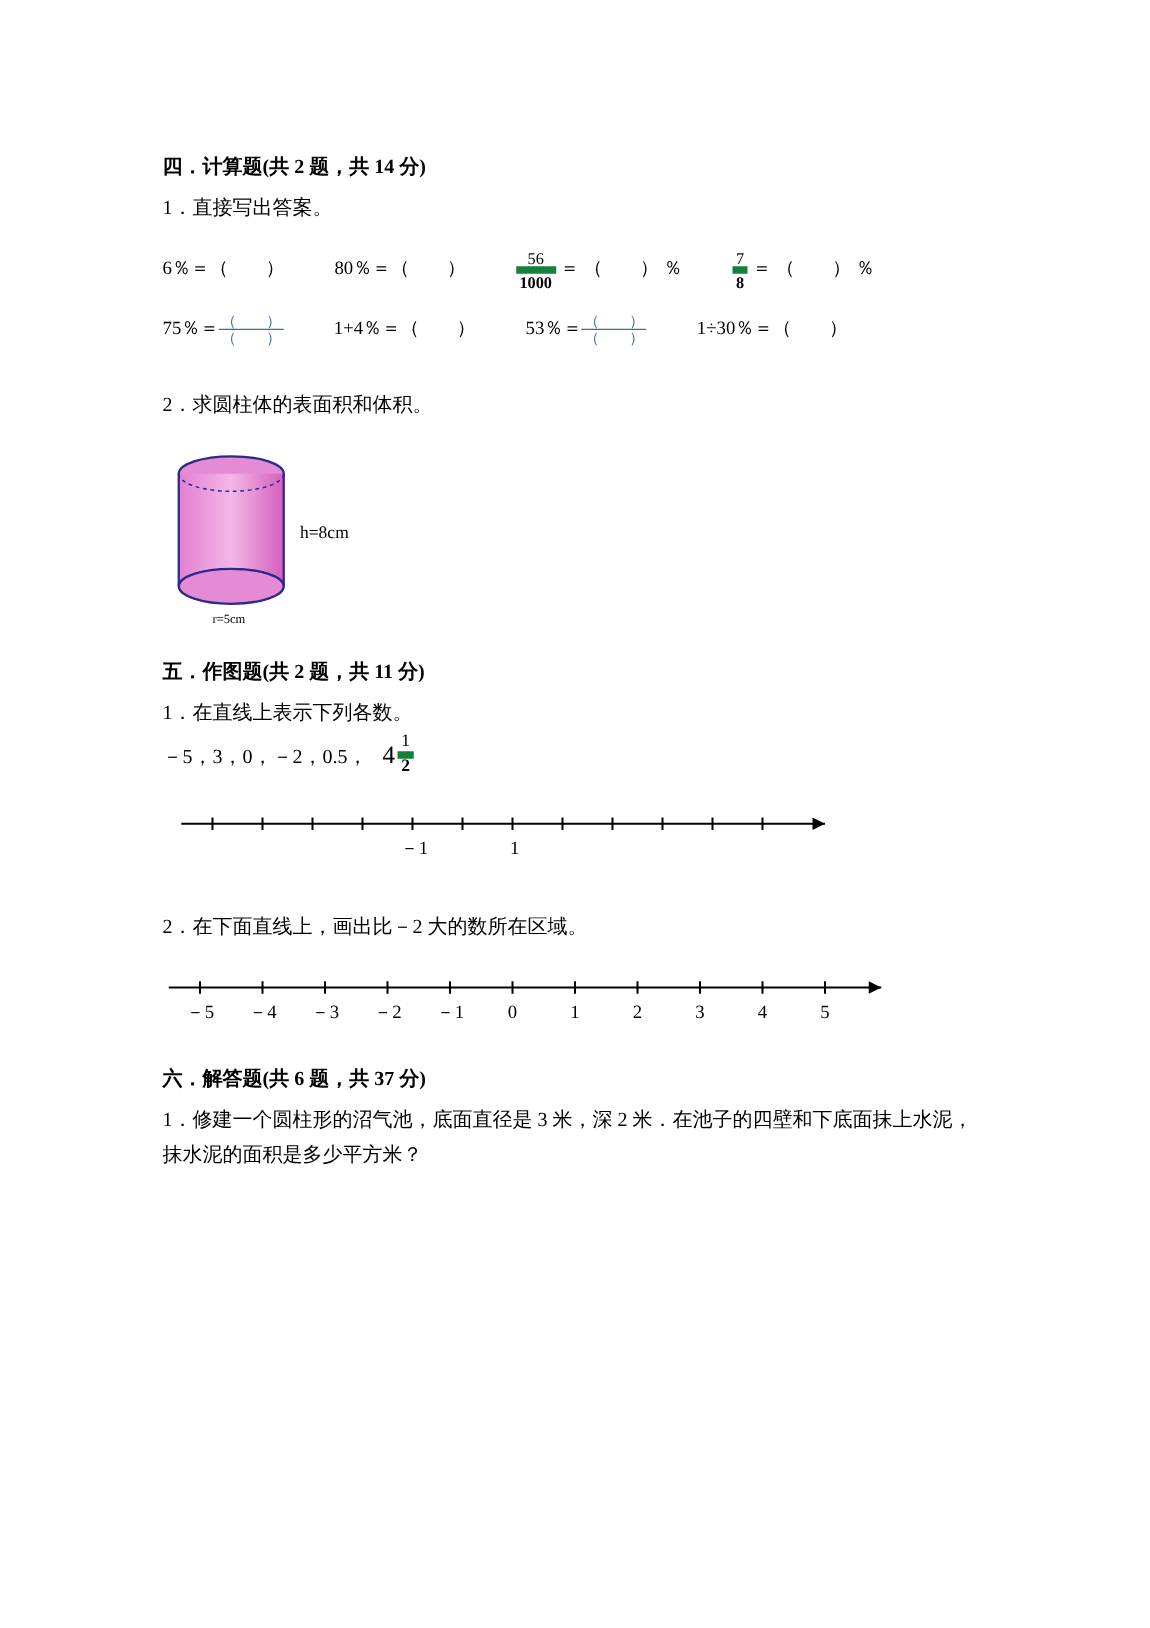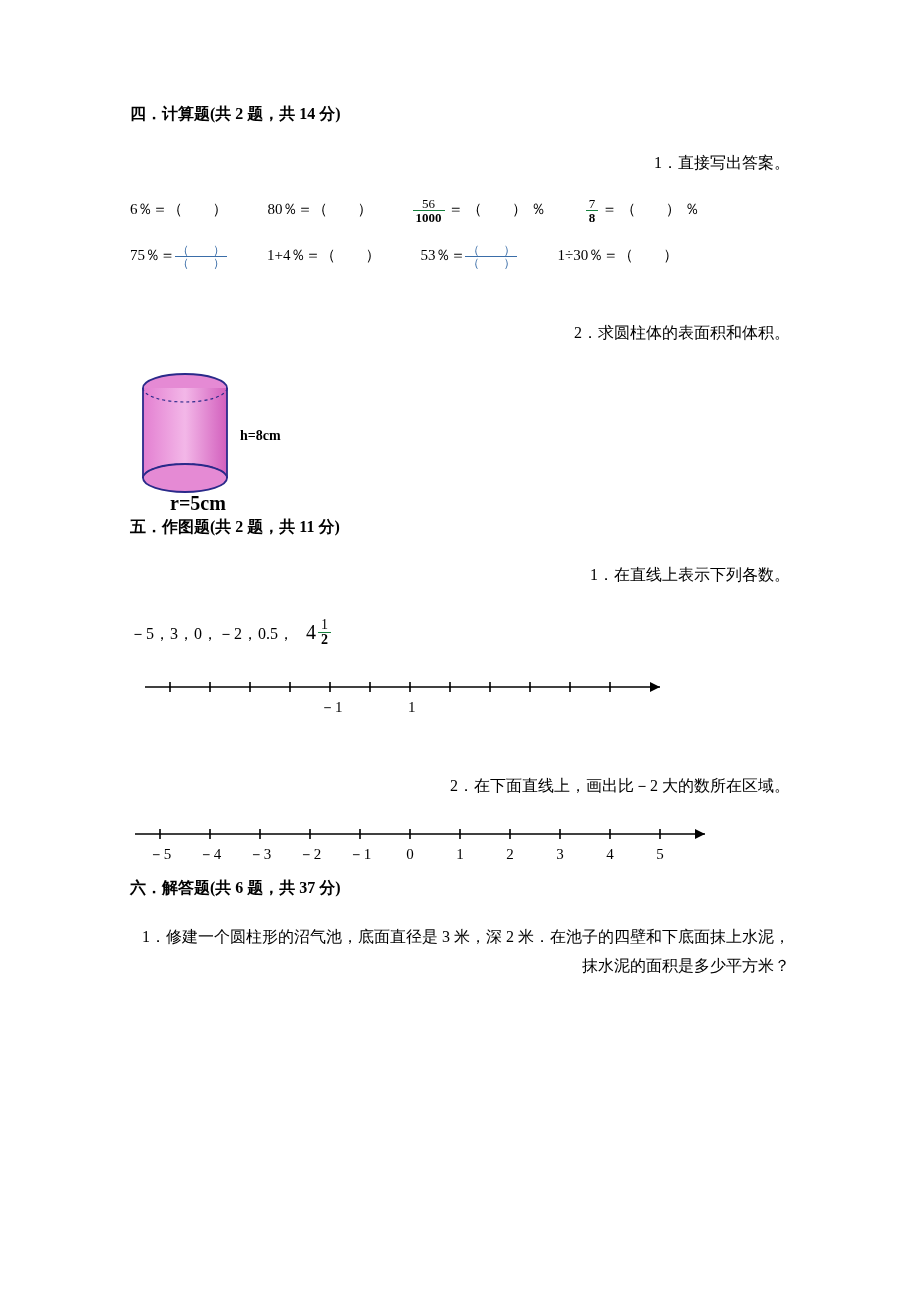--- a/index.html
+++ b/index.html
@@ -8,65 +8,65 @@
     line-height: 1.8;
     background: #fff;
     color: #000;
     width: 920px;
     margin: 0;
     padding: 100px 130px 80px 130px;
     box-sizing: border-box;
   }
   .section-title {
     font-weight: bold;
+    margin-top: 20px;
   }
   .q {
-    margin-top: 20px;
-    text-align: right;
+    margin-top: 4px;
   }
   .eq-row {
     display: flex;
     gap: 40px;
     margin-top: 18px;
     align-items: center;
     font-size: 15px;
   }
   .eq-item { white-space: nowrap; }
   .frac {
     display: inline-block;
     vertical-align: middle;
     text-align: center;
     font-size: 13px;
     line-height: 1;
   }
-  .frac .top { display:block; border-bottom:1px solid #15803d; padding:0 3px;}
+  .frac .top { display:block; border-bottom:6px solid #15803d; padding:0 3px;}
   .frac .bot { display:block; padding:0 3px;font-weight:bold;}
   .blank-frac {
     display: inline-block;
     vertical-align: middle;
     text-align: center;
     font-size: 12px;
     line-height: 1;
     color: #3a6da8;
   }
   .blank-frac .top { display:block; border-bottom:1px solid #3a6da8; padding:0 2px;}
   .blank-frac .bot { display:block; padding:0 2px;}
   .paren { font-family: serif; }
   .mixed { display:inline-flex; align-items:center; gap:2px; font-size:20px;}
   .mixed .whole { font-size:20px;}
   .mixed .frac .top, .mixed .frac .bot { font-size:14px;}
   .spacer { height: 30px;}
-  .values { margin-top: 24px; font-size: 16px;}
+  .values { font-size: 16px;}
   .nl1-label-left { position:absolute; top:22px; font-size:15px;}
   .nl-wrap { position:relative; margin-top:22px; height:50px; width:540px; margin-left:10px;}
   .nl2-wrap { position:relative; margin-top:18px; height:55px; width:590px;}
   .nl-label { position:absolute; top:22px; font-size:15px; transform:translateX(-50%);}
   .cyl-wrap { margin-top:20px; position:relative; width:200px; height:145px;}
-  .cyl-hlabel { position:absolute; left:110px; top:55px; font-size:14px; font-weight:bold;}
-  .cyl-rlabel { position:absolute; left:40px; top:117px; font-size:20px; font-weight:bold;}
+  .cyl-hlabel { position:absolute; left:110px; top:55px; font-size:14px; font-weight:normal;}
+  .cyl-rlabel { position:absolute; left:40px; top:128px; font-size:10px; font-weight:normal;}
 </style>
 </head>
 <body>
 
 <div class="section-title">四．计算题(共 2 题，共 14 分)</div>
 
 <div class="q">1．直接写出答案。</div>
 
 <div class="eq-row">
   <span class="eq-item">

